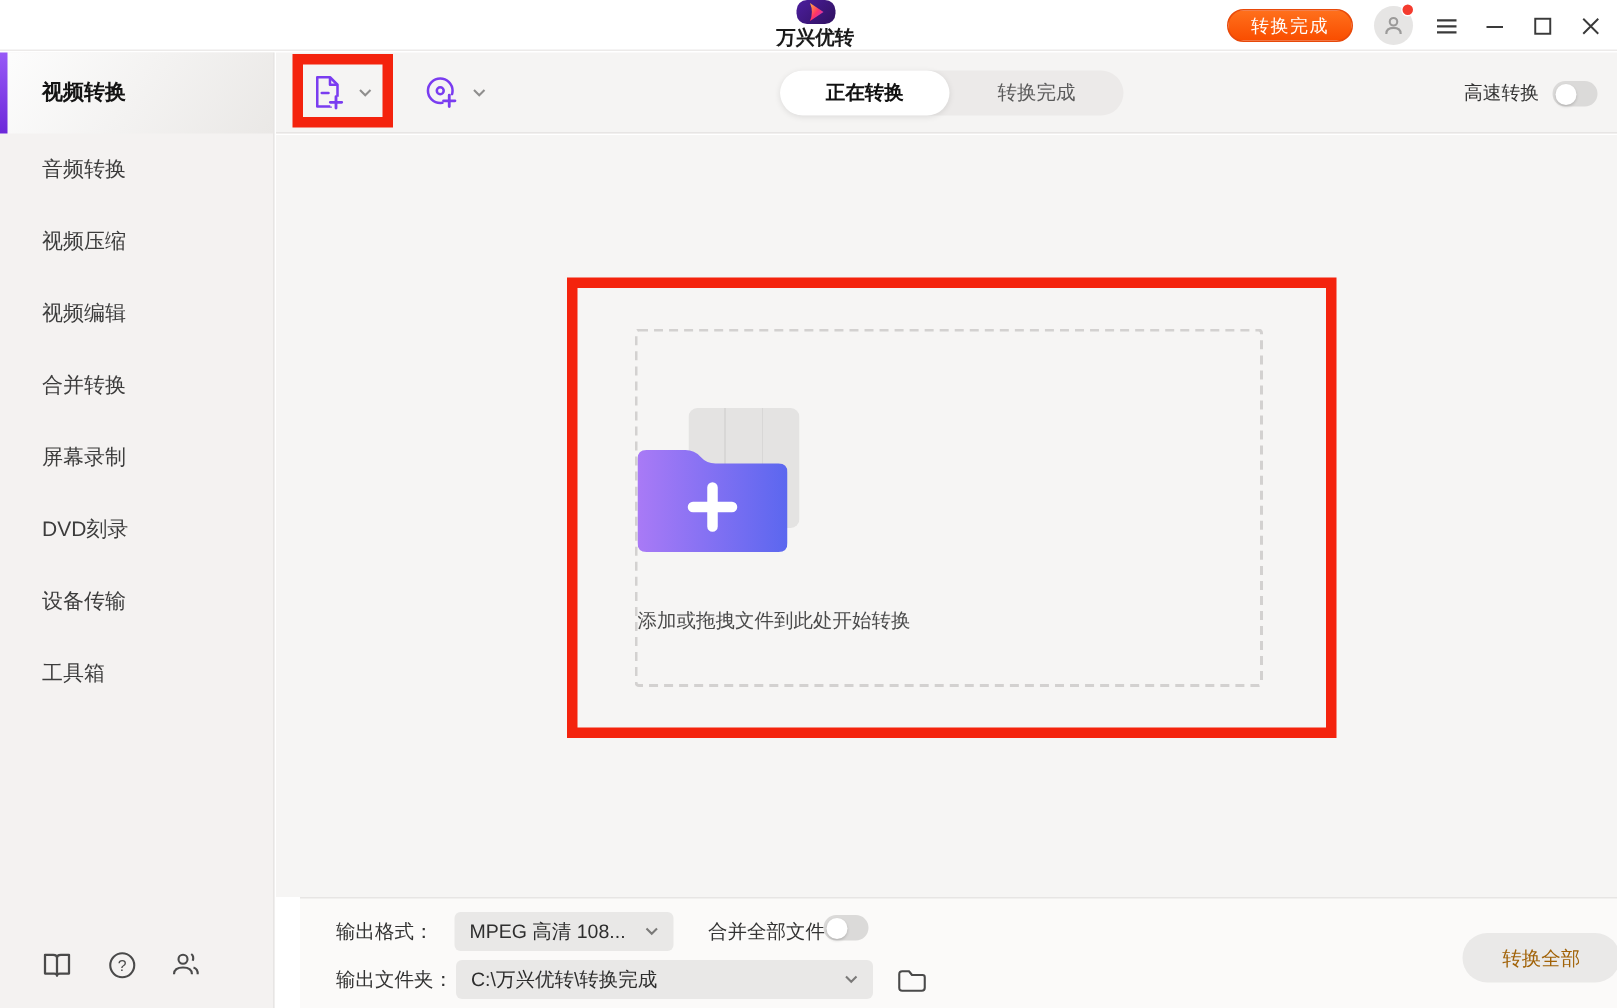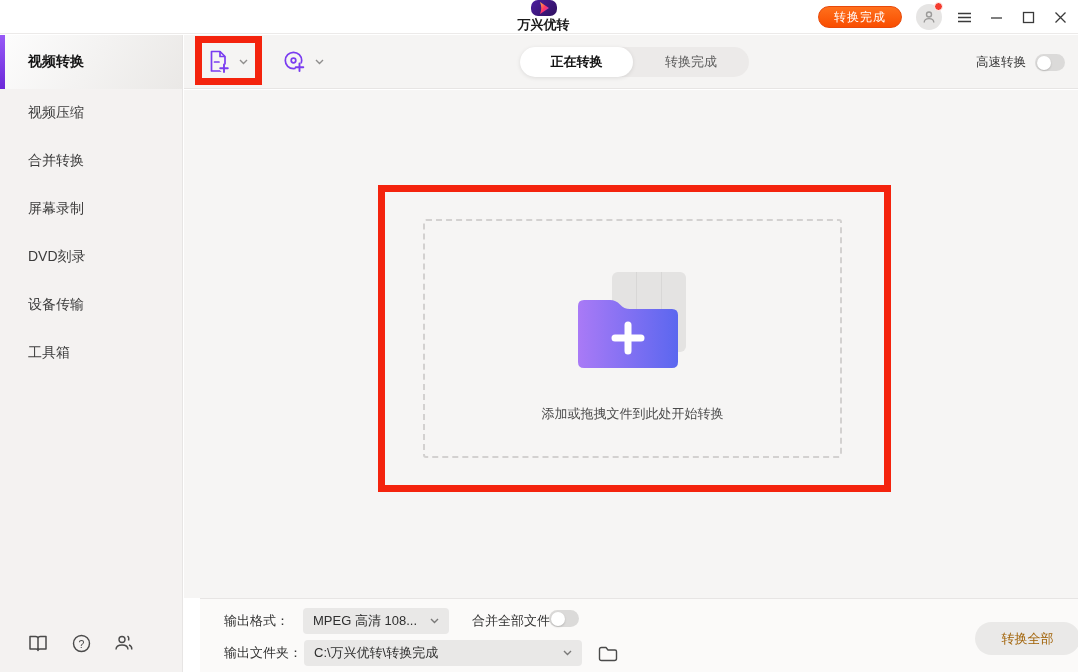--- a/index.html
+++ b/index.html
@@ -34,21 +34,21 @@
   .tab.active { background:#fff; font-weight:bold; color:#111; box-shadow:0 1px 4px rgba(0,0,0,.10); }
   .tab:not(.active) { flex:1; }
   .fast { position:absolute; right:13px; top:19px; display:flex; align-items:center; gap:9px; font-size:12.5px; color:#333; }
 
   
   .toggle { width:30px; height:17px; border-radius:9px; background:#dbdad9; position:relative; cursor:pointer; flex:none; }
   .toggle .knob { position:absolute; left:1.5px; top:1.5px; width:14px; height:14px; border-radius:50%; background:#fff; box-shadow:0 1px 2px rgba(0,0,0,.18); }
 
   
   .content { position:absolute; left:184px; top:90px; right:0; bottom:74px; background:#f6f5f4; }
-  .dropzone { position:absolute; left:239px; top:129px; width:419px; height:239px; border:2px dashed #d3d1d0; border-radius:3px; display:flex; flex-direction:column; align-items:center; cursor:pointer; }
+  .dropzone { position:absolute; left:239px; top:129px; width:419px; height:239px; border:2px dashed #d3d1d0; border-radius:3px; display:flex; flex-direction:column; align-items:flex-start; cursor:pointer; }
   .folder-art { margin-top:51px; position:relative; width:110px; height:96px; }
   .papers { position:absolute; left:34px; top:0; width:74px; height:80px; background:#e4e3e2; border-radius:6px;
             background-image:linear-gradient(90deg, transparent 0 24px, #d8d7d6 24px 25px, transparent 25px 49px, #d8d7d6 49px 50px, transparent 50px); }
   .folder-svg { position:absolute; left:0; top:26px; }
   .hint { margin-top:37px; font-size:13px; color:#4b4b4b; }
 
   
   .bottombar { position:absolute; left:200px; right:0; bottom:0; height:74px; background:#fbfaf9; border-top:1px solid #e7e5e4; font-size:13px; color:#333; }
   .bb-label { position:absolute; }
   .lbl-format { left:24px; top:13px; }
@@ -119,21 +119,27 @@
       </button>
     </div>
   </header>
 
   <nav class="sidebar">
     <div class="side-item active">
       <span class="accent"></span>
       <span>视频转换</span>
     </div>
     <div class="side-item">
+        <span>音频转换</span>
+      </div>
+    <div class="side-item">
         <span>视频压缩</span>
+      </div>
+    <div class="side-item">
+        <span>视频编辑</span>
       </div>
     <div class="side-item">
         <span>合并转换</span>
       </div>
     <div class="side-item">
         <span>屏幕录制</span>
       </div>
     <div class="side-item">
         <span>DVD刻录</span>
       </div>

